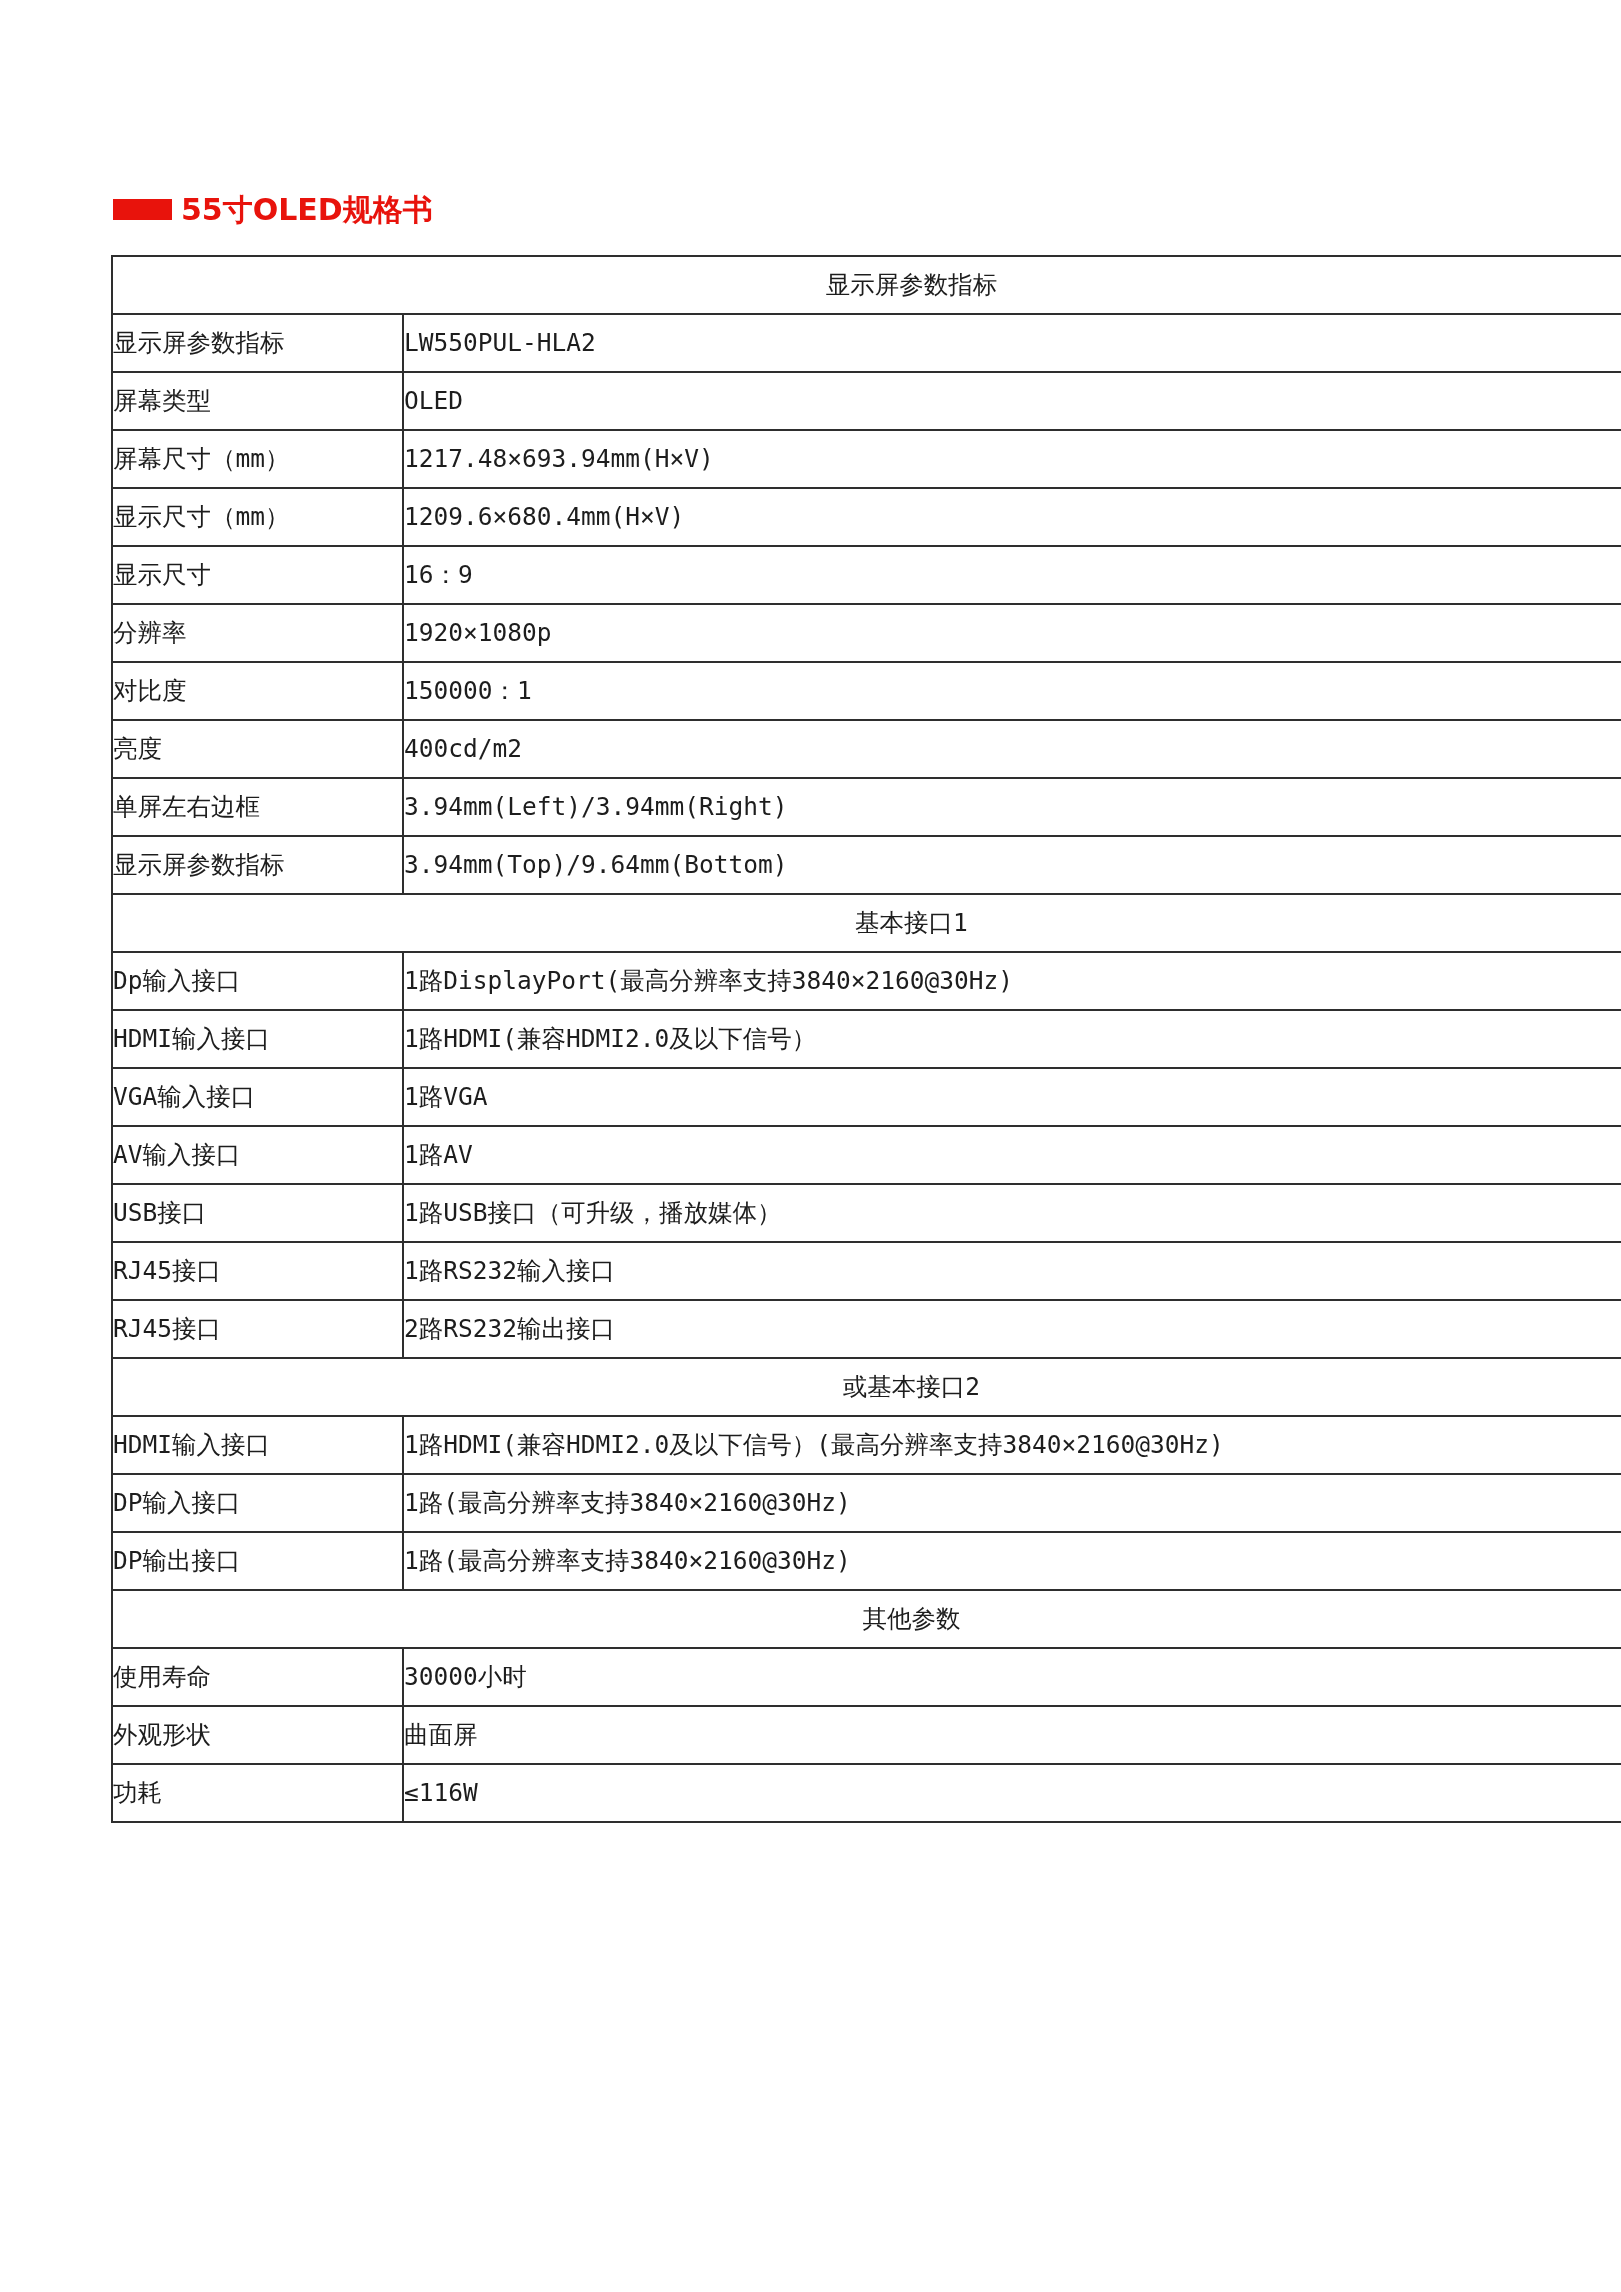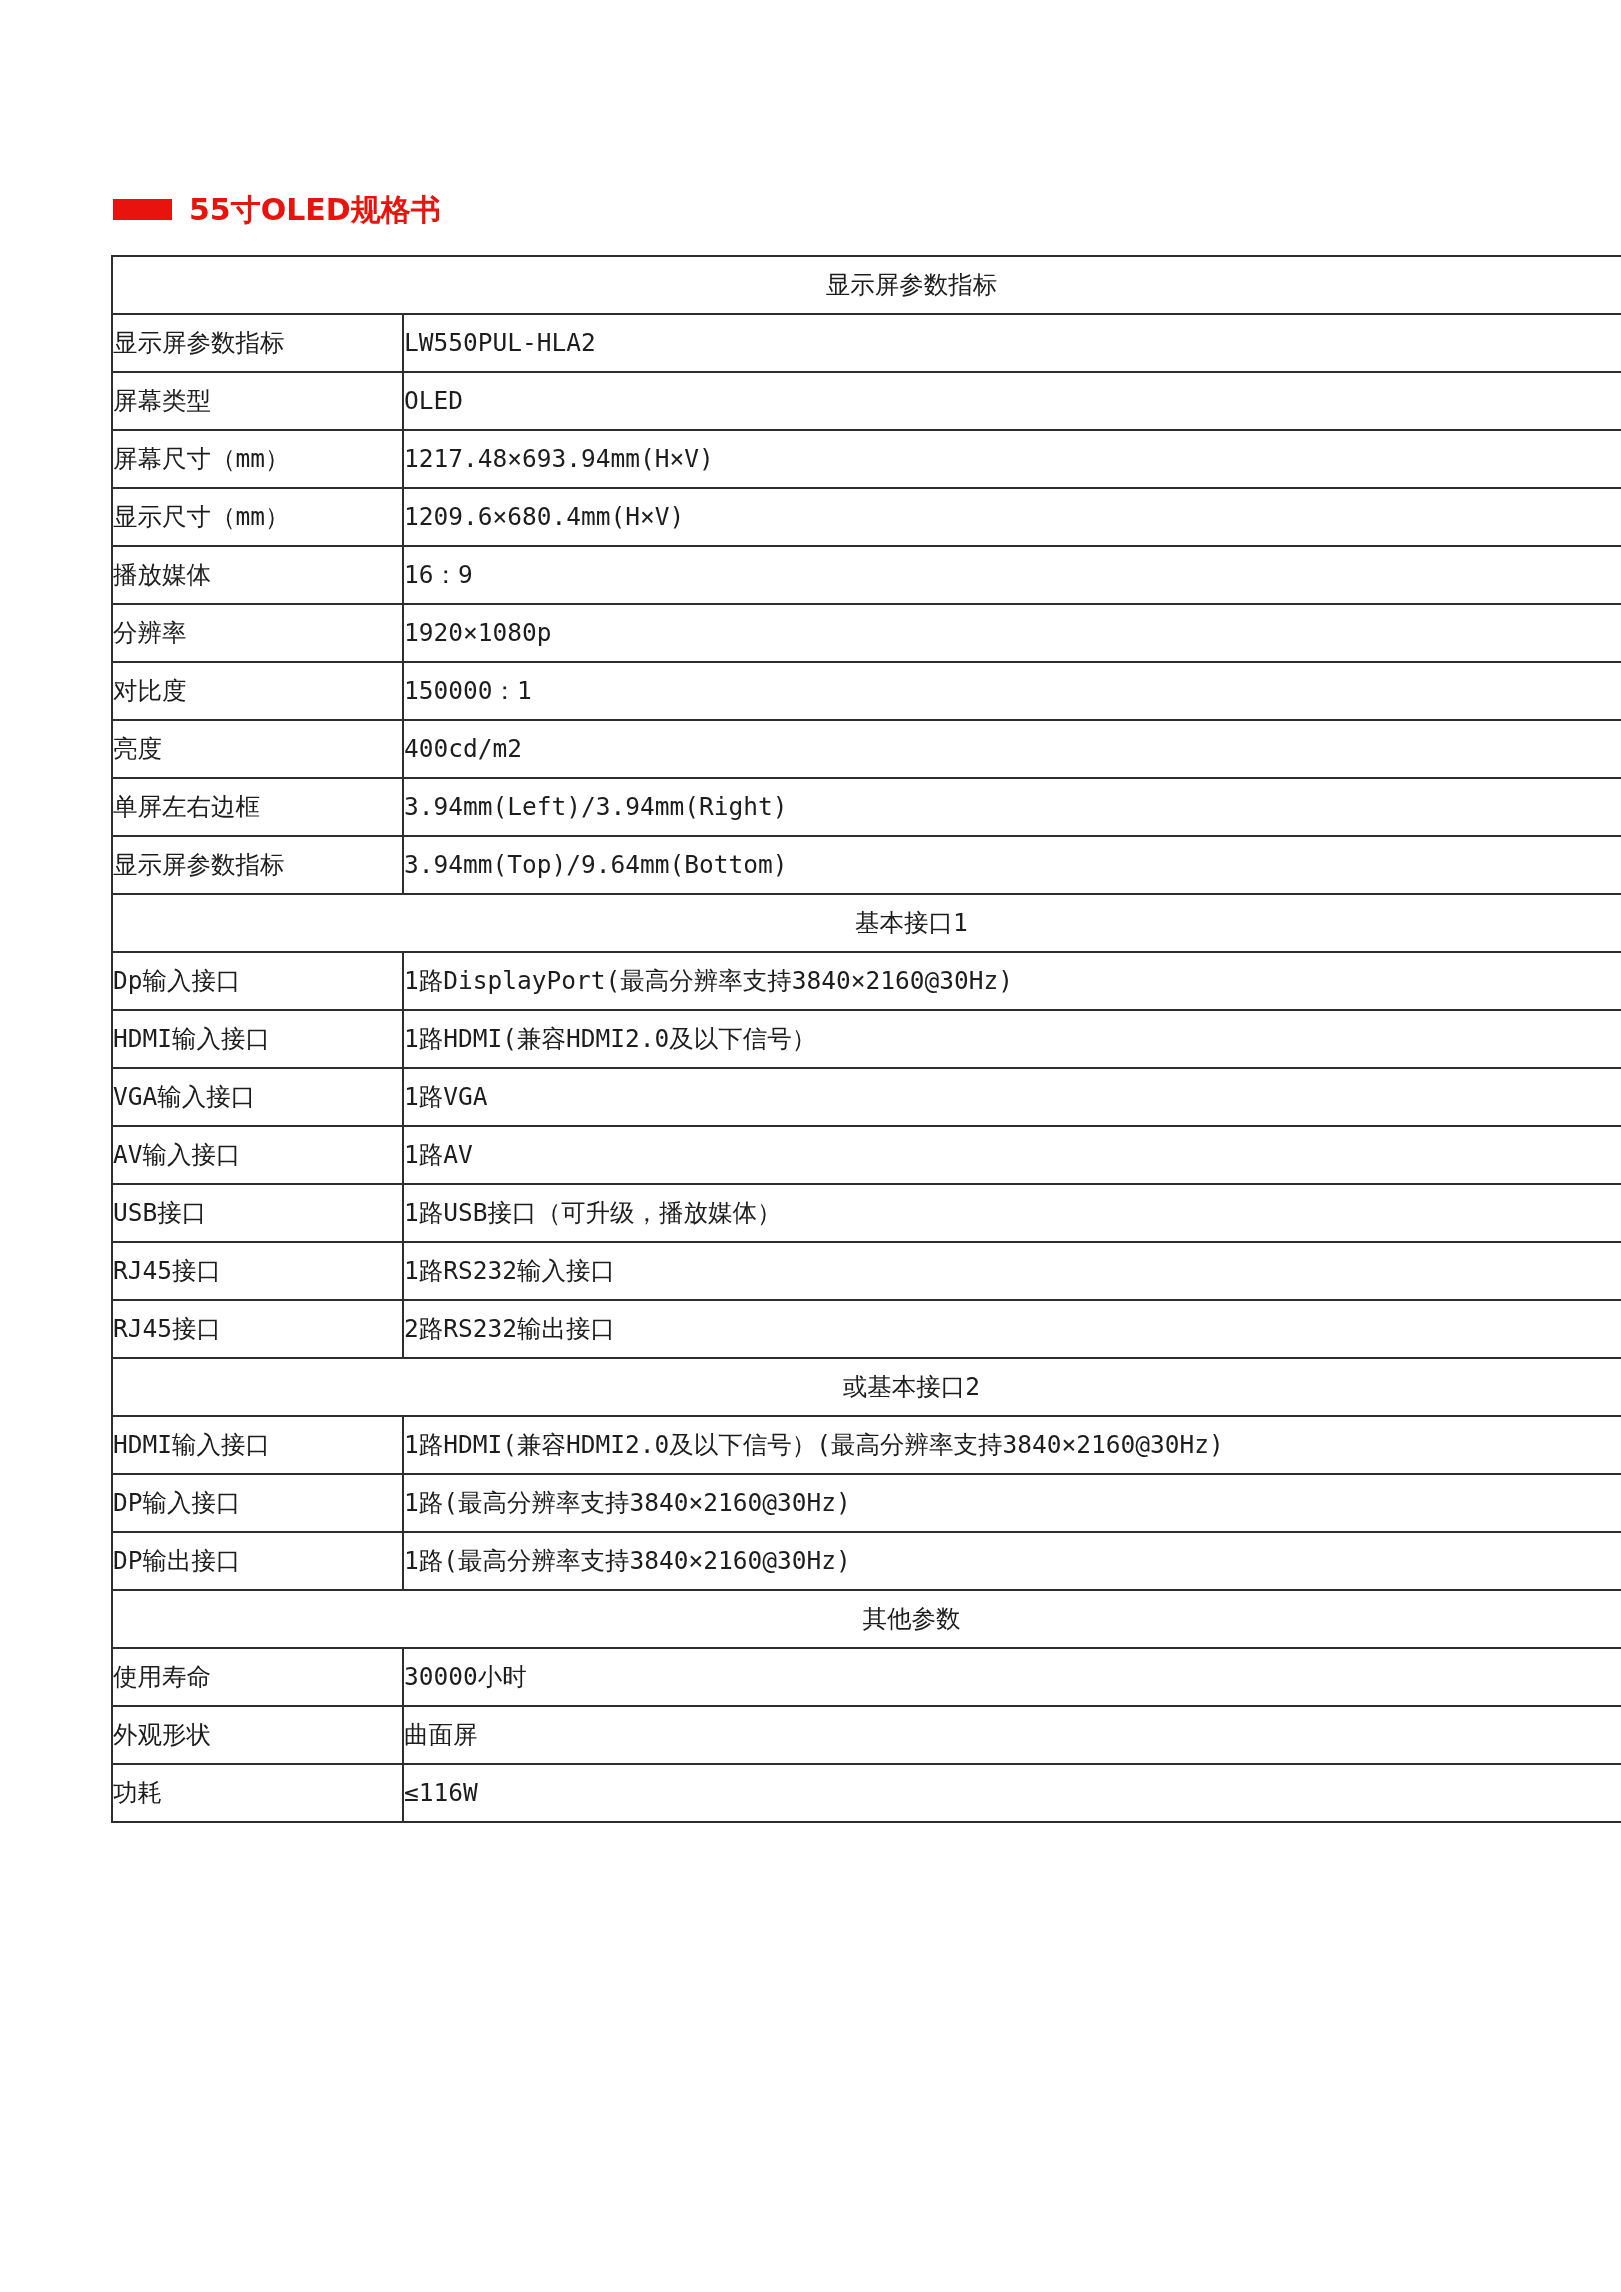--- a/index.html
+++ b/index.html
@@ -34,21 +34,21 @@
     background: #e8130c;
     margin-right: 4.9px;
     flex: 0 0 auto;
   }
   .title {
     font-family: "DejaVu Sans", "Liberation Sans", sans-serif;
     font-size: 30px;
     line-height: 33px;
     font-weight: bold;
     color: #e8130c;
-    margin: 12px;
+    margin: 4px;
     letter-spacing: 0px;
     white-space: nowrap;
   }
   table.spec-table {
     border-collapse: collapse;
     table-layout: fixed;
     width: 1601px;
     border: 2.9px solid #2e2e2e;
   }
   .col-label { width: 291px; }
@@ -98,21 +98,21 @@
         </tr>
         <tr>
           <td class="label-cell">屏幕尺寸（mm）</td>
           <td class="value-cell">1217.48×693.94mm(H×V)</td>
         </tr>
         <tr>
           <td class="label-cell">显示尺寸（mm）</td>
           <td class="value-cell">1209.6×680.4mm(H×V)</td>
         </tr>
         <tr>
-          <td class="label-cell">播放媒体</td>
+          <td class="label-cell">显示尺寸</td>
           <td class="value-cell">16：9</td>
         </tr>
         <tr>
           <td class="label-cell">分辨率</td>
           <td class="value-cell">1920×1080p</td>
         </tr>
         <tr>
           <td class="label-cell">对比度</td>
           <td class="value-cell">150000：1</td>
         </tr>

